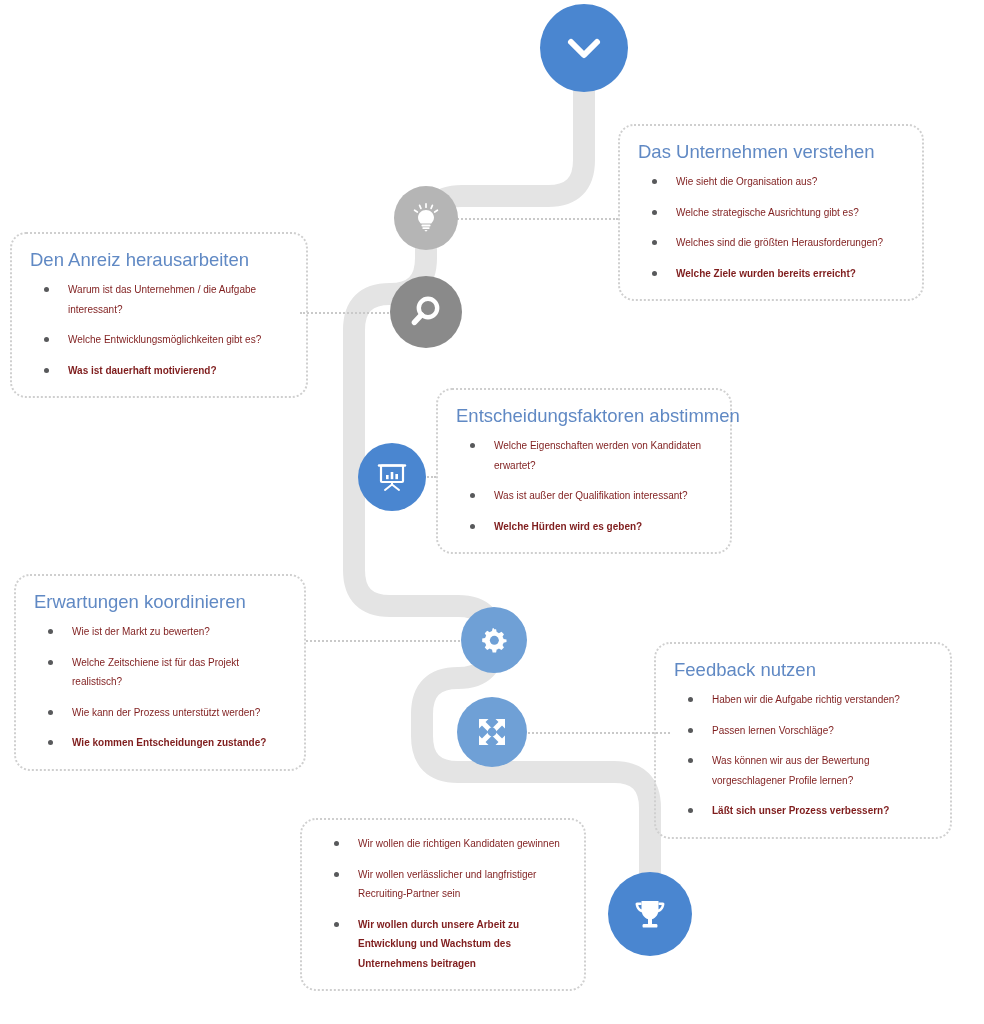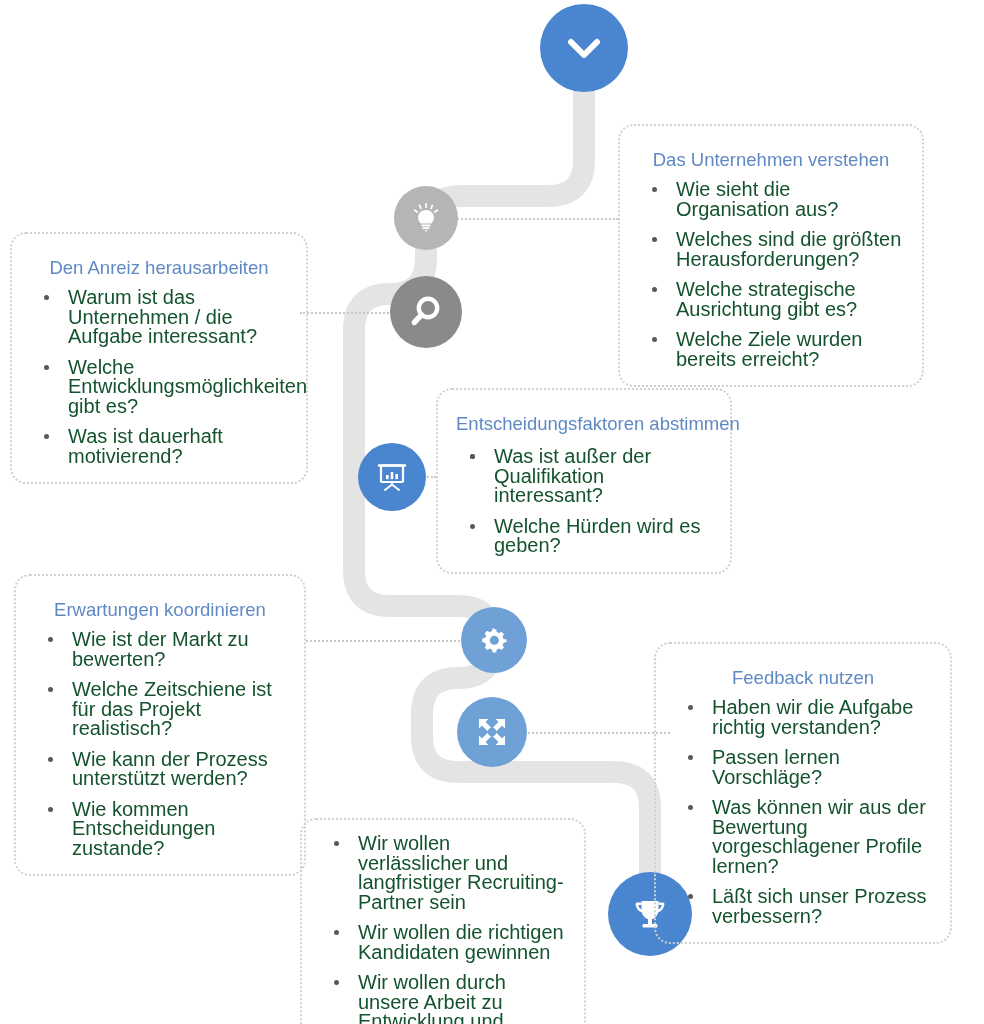--- a/index.html
+++ b/index.html
@@ -59,38 +59,37 @@
     border: 2px dotted #cfcfcf;
     border-radius: 16px;
     background: transparent;
     padding: 14px 18px 16px 18px;
   }
   .card-title {
     color: #6089c4;
     font-size: 18.5px;
     line-height: 24px;
     font-weight: 400;
-    margin: 8px 0 8px 0;
+    margin: 0 0 8px 0;
     white-space: nowrap;
-    text-align: center;
   }
   .card ul {
     list-style: none;
     margin: 0;
     padding: 0;
   }
   .card li {
     position: relative;
-    color: #14532d;
-    font-size: 20px;
+    color: #7f1d1d;
+    font-size: 10px;
     line-height: 19.5px;
     margin: 0 0 11px 0;
     padding-left: 38px;
   }
-  .card li:last-child { margin-bottom: 0; }
+  .card li:last-child { margin-bottom: 0; font-weight: bold; }
   .card li .bullet {
     position: absolute;
     left: 14px;
     top: 7px;
     width: 5px;
     height: 5px;
     border-radius: 50%;
     background: #58595b;
   }
 </style>
@@ -227,39 +226,39 @@
         <rect x="20" y="26.8" width="4" height="5.6" fill="#ffffff"></rect>
         <rect x="14.6" y="32" width="14.8" height="3.6" rx="1.2" fill="#ffffff"></rect>
       </svg>
     </span>
   </div>
 
   <div class="card" style="left:618px; top:124px; width:306px;">
     <div class="card-title">Das Unternehmen verstehen</div>
     <ul>
       <li><span class="bullet"></span><span>Wie sieht die Organisation aus?</span></li>
+      <li><span class="bullet"></span><span>Welche strategische Ausrichtung gibt es?</span></li>
       <li><span class="bullet"></span><span>Welches sind die größten Herausforderungen?</span></li>
-      <li><span class="bullet"></span><span>Welche strategische Ausrichtung gibt es?</span></li>
       <li><span class="bullet"></span><span>Welche Ziele wurden bereits erreicht?</span></li>
     </ul>
   </div>
 
   <div class="card" style="left:10px; top:232px; width:298px;">
     <div class="card-title">Den Anreiz herausarbeiten</div>
     <ul>
       <li><span class="bullet"></span><span>Warum ist das Unternehmen / die Aufgabe interessant?</span></li>
       <li><span class="bullet"></span><span>Welche Entwicklungsmöglichkeiten gibt es?</span></li>
       <li><span class="bullet"></span><span>Was ist dauerhaft motivierend?</span></li>
     </ul>
   </div>
 
   <div class="card" style="left:436px; top:388px; width:296px;">
     <div class="card-title">Entscheidungsfaktoren abstimmen</div>
     <ul>
-      <li><span class="bullet"></span></li>
+      <li><span class="bullet"></span><span>Welche Eigenschaften werden von Kandidaten erwartet?</span></li>
       <li><span class="bullet"></span><span>Was ist außer der Qualifikation interessant?</span></li>
       <li><span class="bullet"></span><span>Welche Hürden wird es geben?</span></li>
     </ul>
   </div>
 
   <div class="card" style="left:14px; top:574px; width:292px;">
     <div class="card-title">Erwartungen koordinieren</div>
     <ul>
       <li><span class="bullet"></span><span>Wie ist der Markt zu bewerten?</span></li>
       <li><span class="bullet"></span><span>Welche Zeitschiene ist für das Projekt realistisch?</span></li>
@@ -273,19 +272,19 @@
     <ul>
       <li><span class="bullet"></span><span>Haben wir die Aufgabe richtig verstanden?</span></li>
       <li><span class="bullet"></span><span>Passen lernen Vorschläge?</span></li>
       <li><span class="bullet"></span><span>Was können wir aus der Bewertung vorgeschlagener Profile lernen?</span></li>
       <li><span class="bullet"></span><span>Läßt sich unser Prozess verbessern?</span></li>
     </ul>
   </div>
 
   <div class="card" style="left:300px; top:818px; width:286px;">
     <ul>
+      <li><span class="bullet"></span><span>Wir wollen die richtigen Kandidaten gewinnen</span></li>
       <li><span class="bullet"></span><span>Wir wollen verlässlicher und langfristiger Recruiting-Partner sein</span></li>
-      <li><span class="bullet"></span><span>Wir wollen die richtigen Kandidaten gewinnen</span></li>
       <li><span class="bullet"></span><span>Wir wollen durch unsere Arbeit zu Entwicklung und Wachstum des Unternehmens beitragen</span></li>
     </ul>
   </div>
 
 </div>
 
 </body></html>

